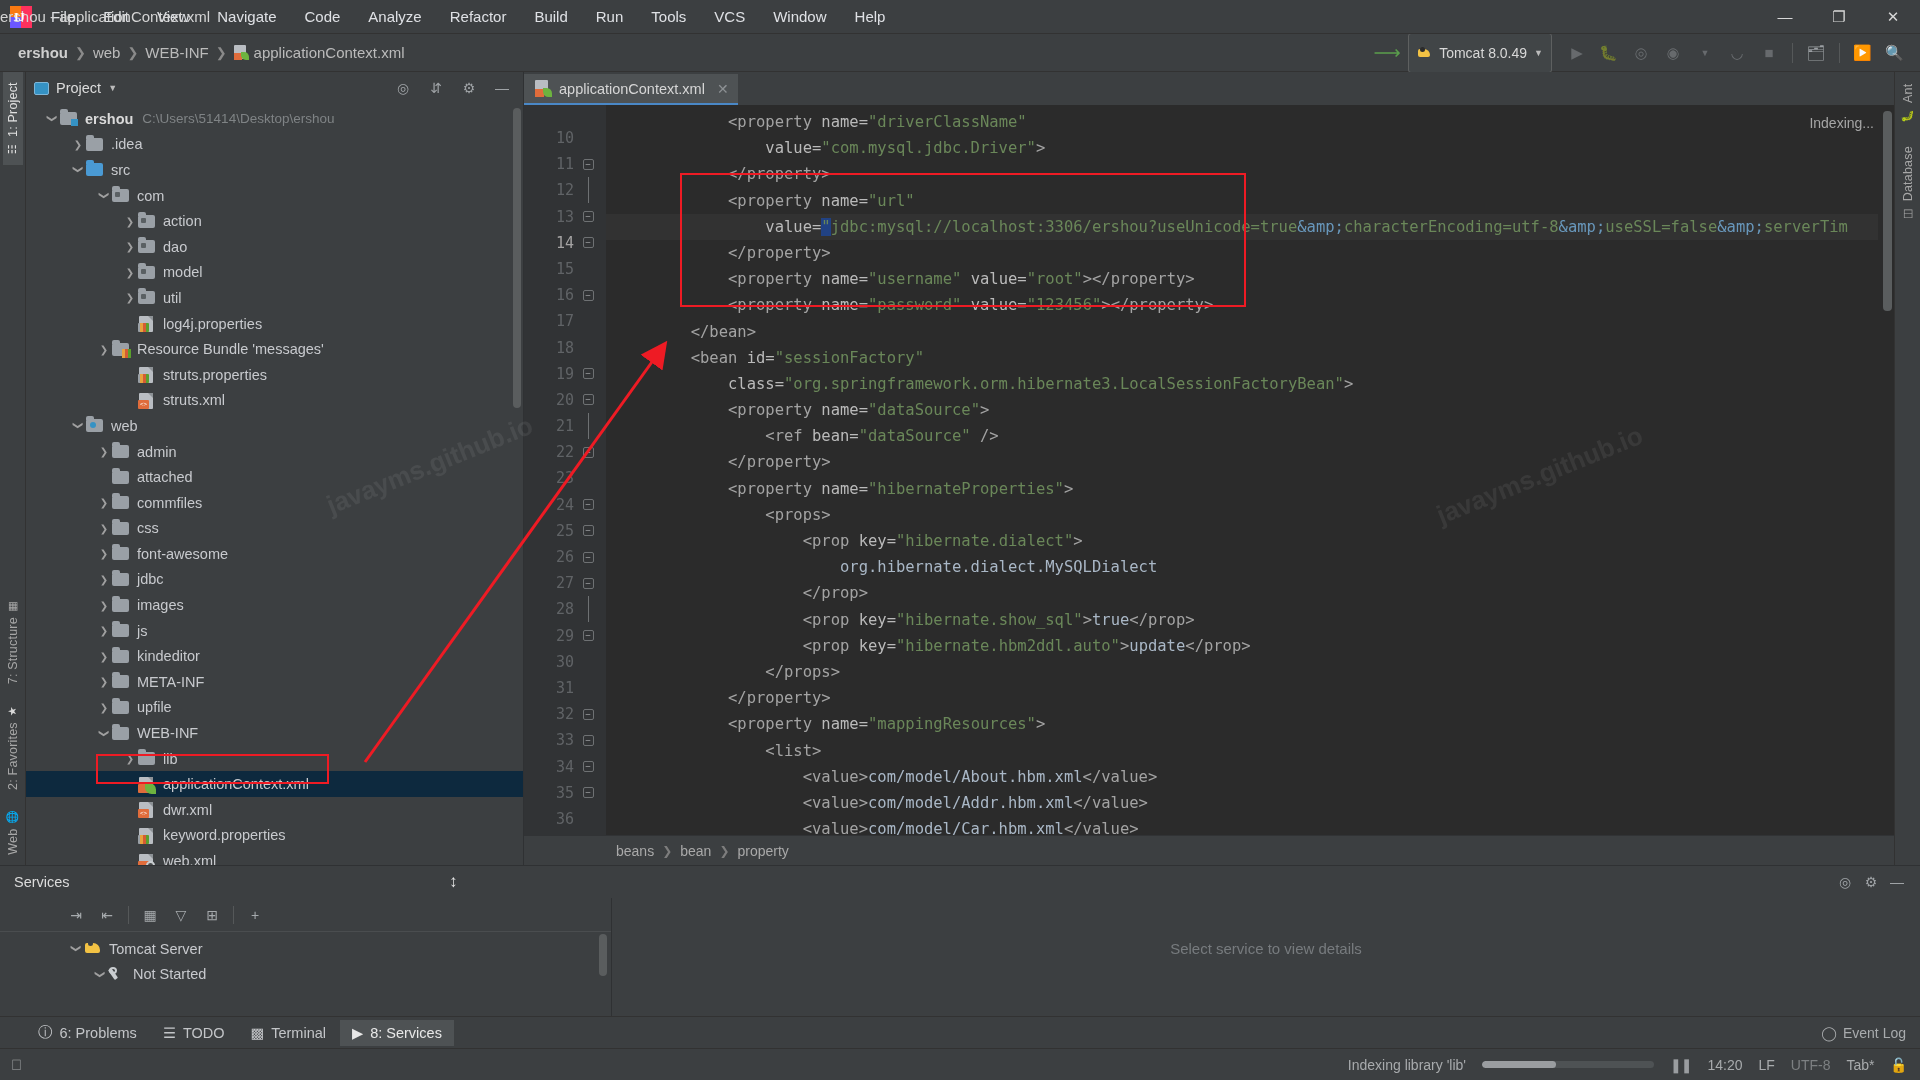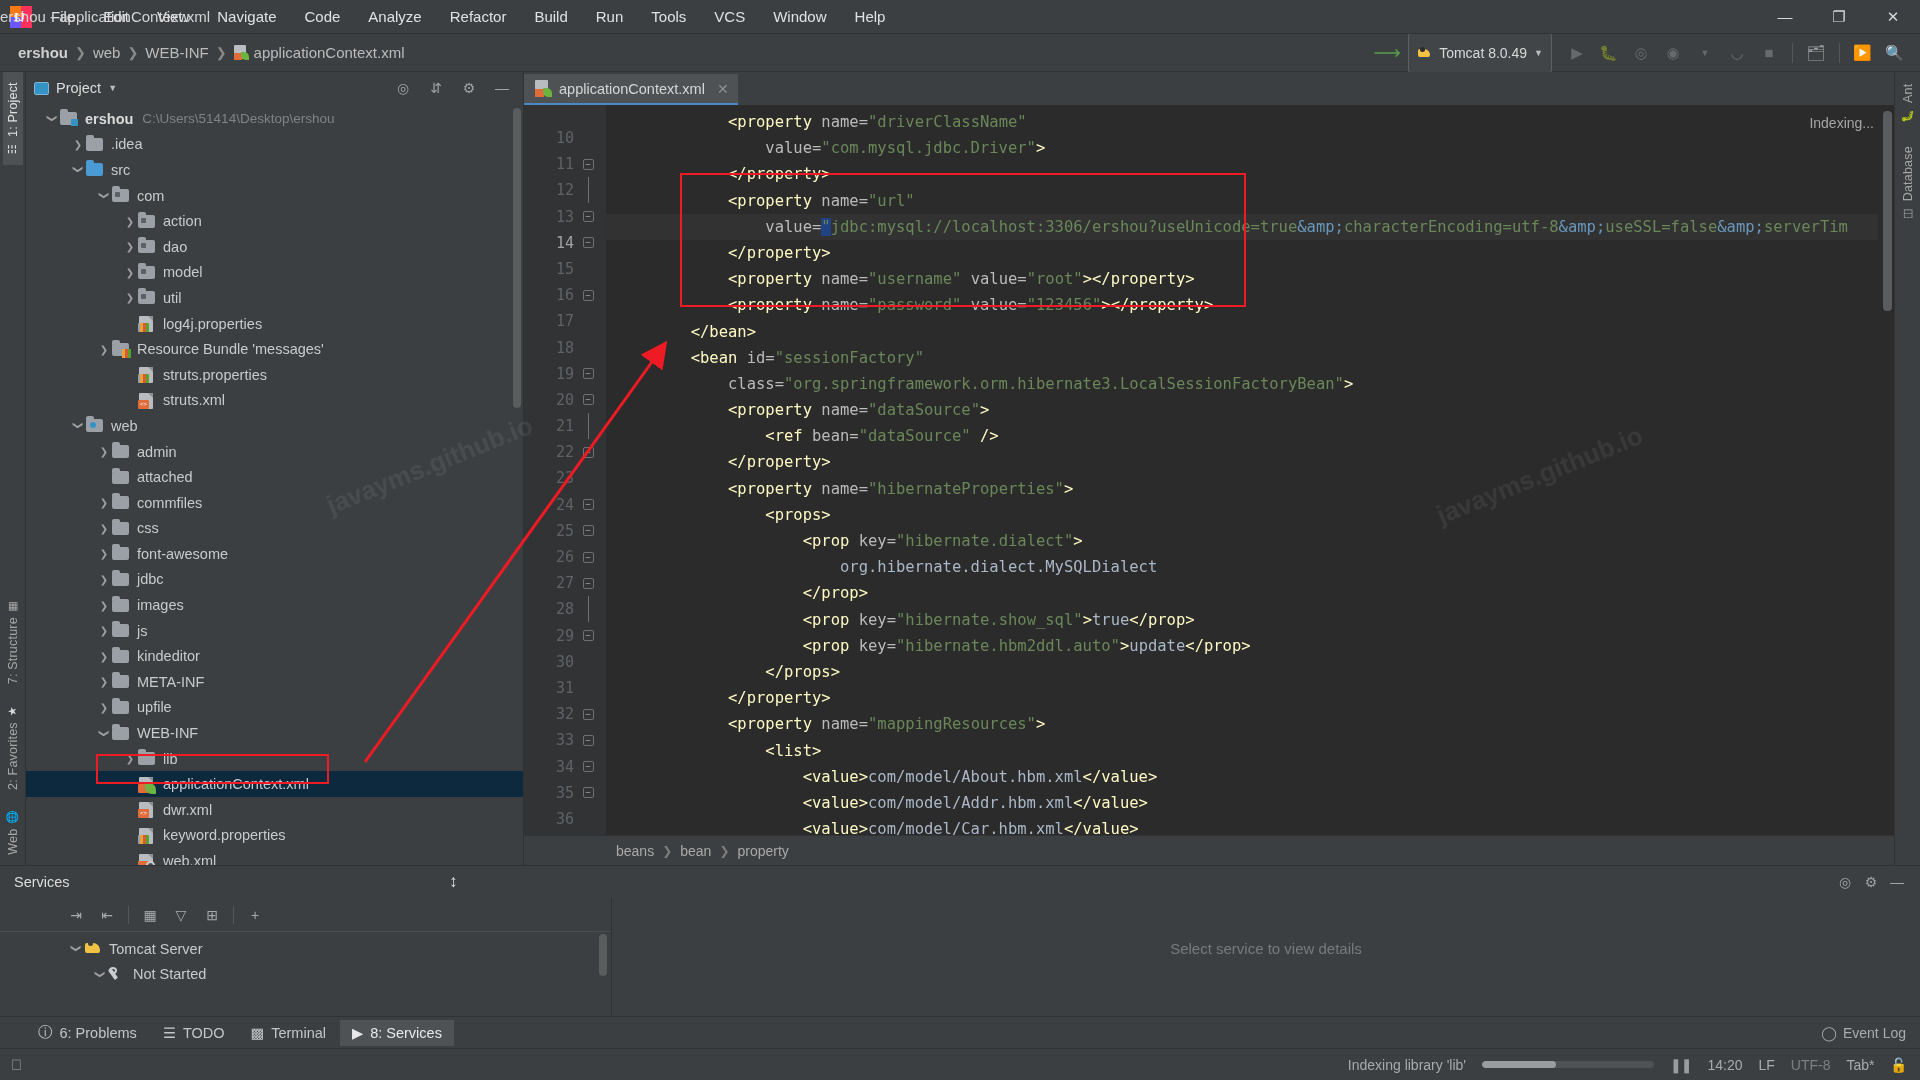--- a/index.html
+++ b/index.html
@@ -128,21 +128,21 @@
   .gutter .ln { height:26.2px; line-height:26.2px; padding-right:32px; }
   .gutter .ln.cur { color:#a4a3a3; }
   .fold-box { width:11px;height:11px;border:1px solid #6e7173;border-radius:2px;display:flex;align-items:center;justify-content:center;font-size:9px;line-height:9px;color:#9a9d9f; }
 
   .code {
     flex:1 1 auto; position:relative; padding-top:4px; overflow:hidden;
     font-family:"DejaVu Sans Mono", monospace; font-size:15.5px; color:#a9b7c6; white-space:pre;
   }
   .cl { height:26.2px; line-height:26.2px; padding-left:10px; }
   .cl.cur { background:#323232; }
-  .tag { color:#fef9c3; }
+  .tag { color:#a3a3a3; }
   .attr { color:#bababa; }
   .str { color:#6a8759; }
   .ent { color:#6897bb; }
   .txt { color:#a9b7c6; }
 
   .breadcrumbs-bar {
     height:30px; flex:0 0 30px; background:#3c3f41; display:flex; align-items:center;
     padding-left:92px; font-size:14px; color:#a9a9a9; gap:8px; border-top:1px solid #313335;
   }
   .bc-sep { color:#7d7d7d; font-size:12px; }

